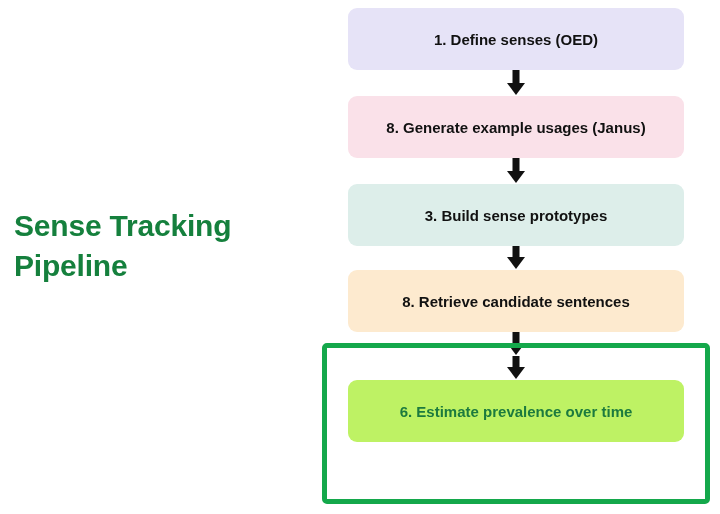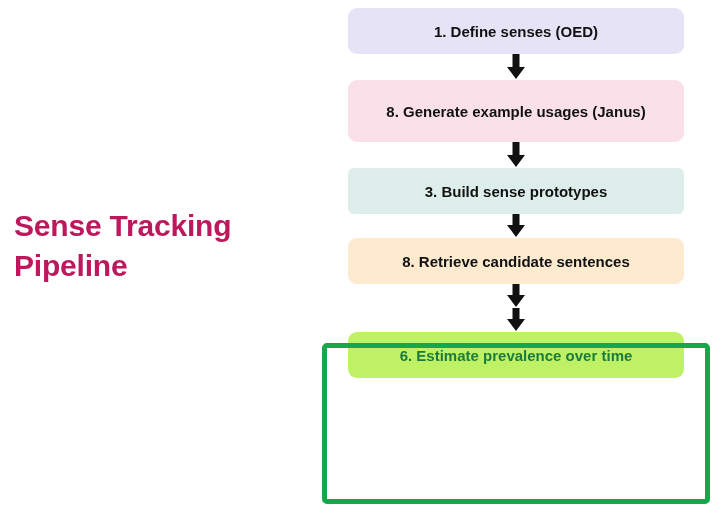--- a/index.html
+++ b/index.html
@@ -21,21 +21,21 @@
   }
 
   
   #title {
     position: absolute;
     left: 14px;
     top: 206px;
     width: 300px;
     font-size: 30px;
     font-weight: bold;
-    color: #be185d;
+    color: #15803d;
     line-height: 1.32;
     letter-spacing: -0.2px;
   }
 
   
   #flow {
     position: absolute;
     left: 348px;
     top: 8px;
     width: 338px;
@@ -59,27 +59,27 @@
   }
   .step .line2 {
     font-weight: bold;
     font-size: 14.5px;
     margin-top: 2px;
   }
   .step .line2 .italic {
     font-style: italic;
   }
 
-  .h-one-line { height: 46px; }
+  .h-one-line { height: 62px; }
   .h-two-line { height: 62px; }
 
   
   .fill-1 { background: #e6e3f7; }
   .fill-2 { background: #fae1e9; }
-  .fill-3 { background: #ddeeea; border-radius: 6px; }
+  .fill-3 { background: #ddeeea; }
   .fill-4 { background: #fdeacf; }
   .fill-5 { background: #e3f7e1; }
   .fill-6 { background: #bef264; }
 
   
   .green-text { color: #1c7a3e; }
 
   
   .arrow {
     width: 336px;

